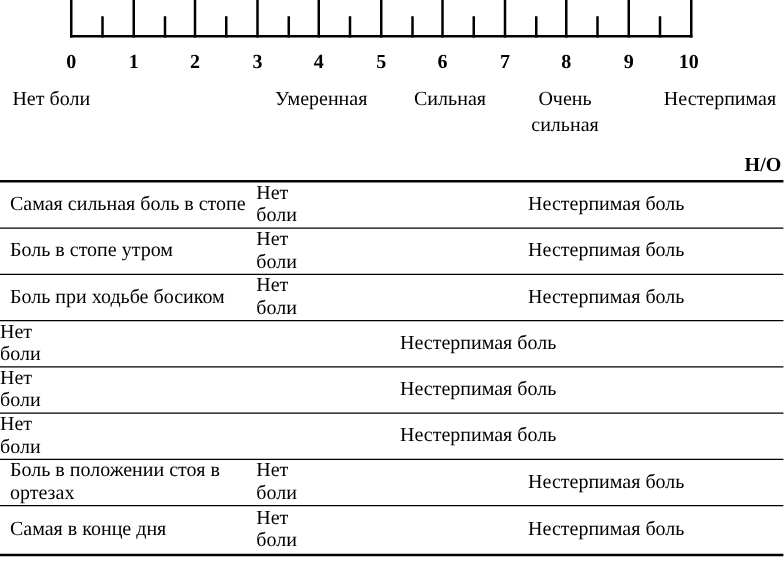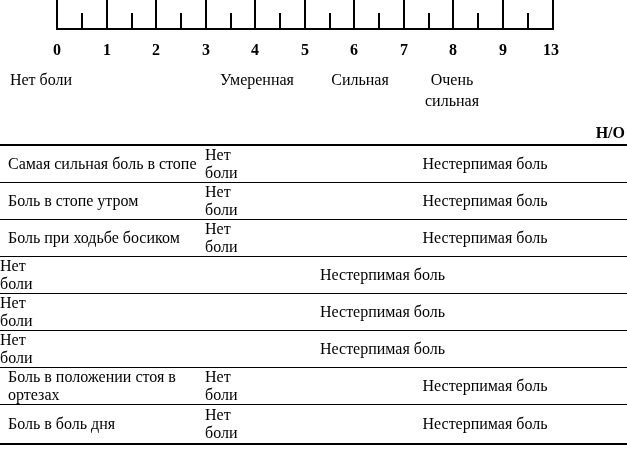--- a/index.html
+++ b/index.html
@@ -107,26 +107,27 @@
   <span class="scale-number" style="left:57px">0</span>
   <span class="scale-number" style="left:107px">1</span>
   <span class="scale-number" style="left:156px">2</span>
   <span class="scale-number" style="left:206px">3</span>
   <span class="scale-number" style="left:255px">4</span>
   <span class="scale-number" style="left:305px">5</span>
   <span class="scale-number" style="left:354px">6</span>
   <span class="scale-number" style="left:404px">7</span>
   <span class="scale-number" style="left:453px">8</span>
   <span class="scale-number" style="left:503px">9</span>
-  <span class="scale-number" style="left:551px">13</span>
+  <span class="scale-number" style="left:551px">10</span>
 
   <span class="descriptor" style="left:41px">Нет боли</span>
   <span class="descriptor" style="left:257px">Умеренная</span>
   <span class="descriptor wrap" style="left:452px">Очень сильная</span>
   <span class="descriptor" style="left:360px">Сильная</span>
+  <span class="descriptor" style="left:576px">Нестерпимая</span>
 
   <div class="module-header">
     <span class="na-label">Н/О</span>
   </div>
 
   <div class="pain-table">
 
     <div class="row">
       <div class="c1">Самая сильная боль в стопе</div>
       <div class="c2">
@@ -174,21 +175,21 @@
 
     <div class="row">
       <div class="c1">Боль в положении стоя в ортезах</div>
       <div class="c2">
           <span>Нет боли</span>
         </div>
       <div class="c3">Нестерпимая боль</div>
     </div>
 
     <div class="row">
-      <div class="c1">Боль в боль дня</div>
+      <div class="c1">Самая в конце дня</div>
       <div class="c2">
           <span>Нет боли</span>
         </div>
       <div class="c3">Нестерпимая боль</div>
     </div>
 
   </div>
 </div>
 
 </body></html>

